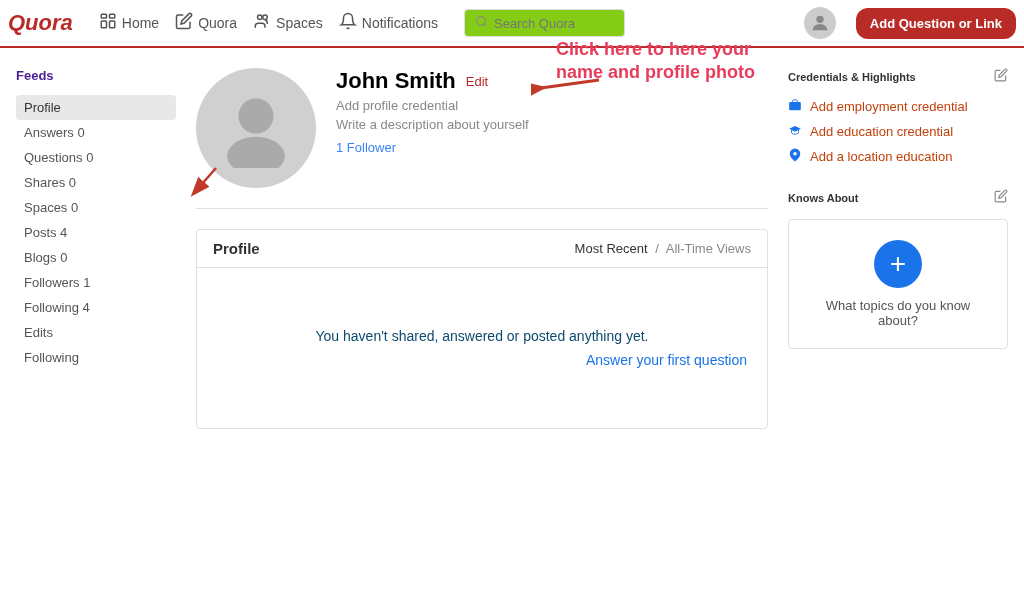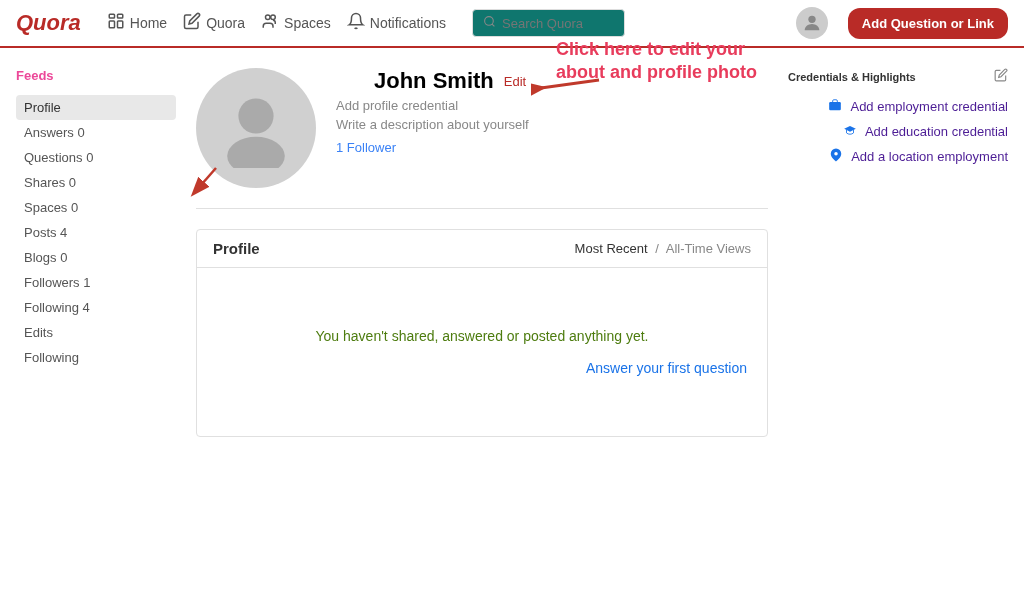--- a/index.html
+++ b/index.html
@@ -2,31 +2,31 @@
 <html><head>
   <meta charset="utf-8">
   <style>
     * { margin: 0; padding: 0; box-sizing: border-box; }
     body { font-family: -apple-system, BlinkMacSystemFont, 'Segoe UI', Arial, sans-serif; background: #fff; font-size: 14px; color: #333; }
 
     
     #header {
       display: flex; align-items: center; height: 48px;
       background: #fff; border-bottom: 2px solid #b92b27;
-      padding: 0 16px; gap: 20px; position: relative;
+      padding: 0 8px; gap: 20px; position: relative;
     }
     #logo { color: #b92b27; font-size: 22px; font-weight: 700; font-style: italic; cursor: pointer; }
     .nav-item {
       display: flex; align-items: center; gap: 5px;
       color: #555; font-size: 14px; cursor: pointer; padding: 0 6px; height: 48px;
       border-bottom: 2px solid transparent; margin-bottom: -2px;
     }
     .nav-icon { font-size: 16px; }
     #search-box {
-      display: flex; align-items: center; background: #0f766e;
+      display: flex; align-items: center; background: #84cc16;
       border: 1px solid #ddd; border-radius: 4px; padding: 5px 10px;
       flex: 1; max-width: 280px;
     }
     #search-box input {
       border: none; background: transparent; outline: none;
       font-size: 13px; width: 100%;
     }
     .search-icon-glyph { color: #888; margin-right: 6px; font-size: 13px; }
     .spacer { flex: 1; }
     #avatar-btn {
@@ -38,21 +38,21 @@
       background: #b92b27; color: #fff; border: none;
       padding: 8px 14px; border-radius: 12px; cursor: pointer;
       font-size: 13px; font-weight: 600; white-space: nowrap;
     }
 
     
     #main { display: flex; max-width: 1024px; margin: 0 auto; padding: 20px 16px; gap: 20px; }
 
     
     #left-sidebar { width: 160px; flex-shrink: 0; }
-    .feeds-label { font-size: 13px; font-weight: 600; color: #ec4899; margin-bottom: 8px; padding-bottom: 4px; }
+    .feeds-label { font-size: 13px; font-weight: 600; color: #4c1d95; margin-bottom: 8px; padding-bottom: 4px; }
     .sidebar-item {
       display: flex; align-items: center; padding: 5px 8px;
       border-radius: 4px; cursor: pointer; font-size: 13px; color: #555;
     }
     .sidebar-item.active { background: #e8e8e8; color: #333; font-weight: 500; }
 
     
     #center { flex: 1; min-width: 0; }
 
     
@@ -60,21 +60,21 @@
       display: flex; align-items: flex-start; gap: 20px;
       padding-bottom: 20px; border-bottom: 1px solid #e0e0e0; margin-bottom: 20px;
     }
     #avatar-large {
       width: 120px; height: 120px; border-radius: 50%;
       background: #d0d0d0; flex-shrink: 0;
       display: flex; align-items: center; justify-content: center;
       position: relative; cursor: pointer;
     }
     #profile-info { flex: 1; }
-    #name-row { display: flex; align-items: center; gap: 10px; margin-bottom: 4px; margin-left: 38px; }
+    #name-row { display: flex; align-items: center; gap: 10px; margin-bottom: 4px; }
     #user-name { font-size: 22px; font-weight: 700; color: #000; }
     #edit-link { color: #b92b27; font-size: 13px; cursor: pointer; }
     #credential-line { color: #888; font-size: 13px; margin-bottom: 4px; cursor: pointer; }
     #description-line { color: #888; font-size: 13px; margin-bottom: 8px; cursor: pointer; }
     #follower-count { color: #3b82f6; font-size: 13px; }
 
     
     #annotation {
       position: absolute; left: 280px; top: 70px;
       pointer-events: none;
@@ -93,35 +93,35 @@
       padding: 10px 16px; border-bottom: 1px solid #e0e0e0;
     }
     #content-title { font-size: 15px; font-weight: 600; color: #333; }
     #sort-options { font-size: 13px; color: #888; }
     #sort-options span { cursor: pointer; }
     #sort-options .active-sort { color: #333; }
     #sort-divider { margin: 0 4px; }
     #empty-state {
       padding: 60px 20px; text-align: center;
     }
-    #empty-text { color: #4d7c0f; font-size: 14px; margin-bottom: 16px; }
+    #empty-text { color: #0c4a6e; font-size: 14px; margin-bottom: 8px; }
     #answer-link { color: #1a73e8; font-size: 14px; cursor: pointer; text-align: right; }
 
     
     #right-sidebar { width: 220px; flex-shrink: 0; }
     .right-section { margin-bottom: 24px; }
     .right-section-header {
       display: flex; align-items: center; justify-content: space-between;
       margin-bottom: 12px;
     }
     .right-section-title { font-size: 11px; font-weight: 600; color: #333; }
     .edit-icon { color: #888; cursor: pointer; font-size: 16px; }
     .credential-item {
       display: flex; align-items: center; gap: 8px;
-      color: #4c1d95; font-size: 13px; margin-bottom: 8px; cursor: pointer; justify-content: flex-end;
+      color: #c2410c; font-size: 13px; margin-bottom: 8px; cursor: pointer;
     }
     .cred-icon { font-size: 14px; }
     #knows-about-box {
       border: 1px solid #e0e0e0; border-radius: 4px; padding: 20px;
       text-align: center;
     }
     #knows-plus-btn {
       width: 48px; height: 48px; border-radius: 50%; background: #1a73e8;
       color: #fff; font-size: 28px; display: flex; align-items: center;
       justify-content: center; margin: 0 auto 10px; cursor: pointer;
@@ -272,21 +272,21 @@
                   </marker>
                 </defs>
               <line x1="68" y1="20" x2="10" y2="28" stroke="#c0392b" stroke-width="3" marker-end="url(#arrowhead)"></line>
             </svg>
           </div>
           <div id="credential-line">Add profile credential</div>
           <div id="description-line">Write a description about yourself</div>
           <div id="follower-count">1 Follower</div>
 
           <div id="annotation" style="position:absolute;left:220px;top:-30px;">
-            <div id="annotation-text">Click here to edit your about and profile photo</div>
+            <div id="annotation-text">Click here to here your name and profile photo</div>
           </div>
         </div>
       </div>
 
       <div id="content-area">
         <div id="content-header">
           <span id="content-title">Profile</span>
           <div id="sort-options">
             <span class="active-sort">Most Recent</span>
             <span id="sort-divider">/</span>
@@ -330,19 +330,34 @@
         </span>
         <span>Add education credential</span>
       </div>
       <div class="credential-item">
         <span class="cred-icon">
           <svg width="14" height="14" viewBox="0 0 24 24" fill="#1a73e8">
               <path d="M21 10c0 7-9 13-9 13s-9-6-9-13a9 9 0 0118 0z"></path>
               <circle cx="12" cy="10" r="3" fill="#fff"></circle>
             </svg>
         </span>
-        <span>Add a location employment</span>
-      </div>
-    </div>
-
+        <span>Add a location education</span>
+      </div>
+    </div>
+
+    <div class="right-section">
+      <div class="right-section-header">
+        <span class="right-section-title">Knows About</span>
+        <span class="edit-icon">
+          <svg width="14" height="14" viewBox="0 0 24 24" fill="none" stroke="#888" stroke-width="2">
+              <path d="M11 4H4a2 2 0 00-2 2v14a2 2 0 002 2h14a2 2 0 002-2v-7"></path>
+              <path d="M18.5 2.5a2.121 2.121 0 013 3L12 15l-4 1 1-4 9.5-9.5z"></path>
+            </svg>
+        </span>
+      </div>
+      <div id="knows-about-box">
+        <div id="knows-plus-btn">+</div>
+        <div id="knows-text">What topics do you know about?</div>
+      </div>
+    </div>
   </div>
 
 </div>
 
 </body></html>

